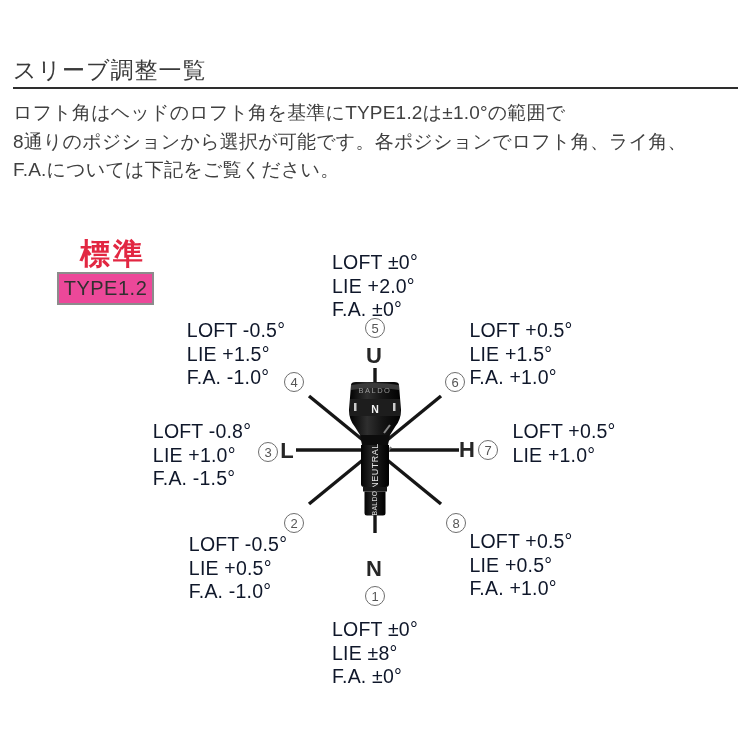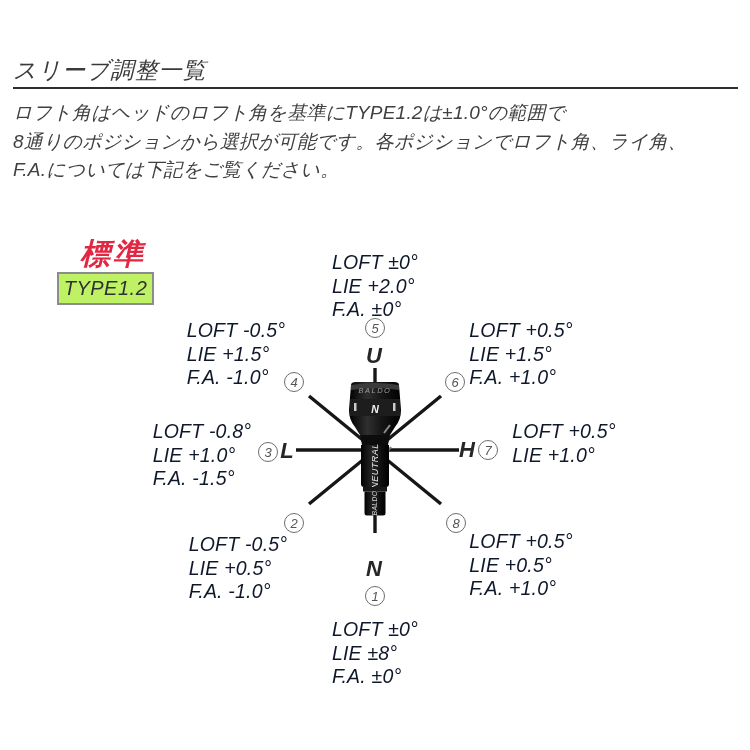--- a/index.html
+++ b/index.html
@@ -1,18 +1,18 @@
 <!DOCTYPE html>
 <html><head>
 <meta charset="utf-8">
 <style>
   html,body{margin:0;padding:0;background:#fff;}
   #page{
     position:relative;width:750px;height:750px;background:#ffffff;
-    font-family:"Liberation Sans","DejaVu Sans",sans-serif;overflow:hidden;font-style:italic;
+    font-family:"Liberation Sans","DejaVu Sans",sans-serif;overflow:hidden;
   }
   
   .page-title{
     position:absolute;left:13px;top:55px;font-size:23px;font-weight:400;
     color:#3a3a3a;letter-spacing:1px;white-space:nowrap;
   }
   .title-rule{
     position:absolute;left:13px;top:87px;width:725px;height:2px;background:#2e2e2e;
   }
   .intro{position:absolute;left:13px;top:99px;width:700px;}
@@ -20,21 +20,21 @@
     font-size:19px;line-height:28.5px;color:#404040;white-space:nowrap;letter-spacing:0.2px;
   }
   
   .standard-label{
     position:absolute;left:68px;top:234px;font-size:30px;font-weight:bold;
     letter-spacing:3px;padding-bottom:1px;border-bottom:3px solid;white-space:nowrap;
   }
   .type-badge{
     position:absolute;left:57px;top:272px;width:93px;height:29px;
     border:2px solid #8c8c8c;display:flex;align-items:center;justify-content:center;
-    font-size:20px;color:#303030;letter-spacing:0.5px;background:#bef264;
+    font-size:20px;color:#303030;letter-spacing:0.5px;background:#ec4899;
   }
   
   #diagram-svg{position:absolute;left:0;top:0;width:750px;height:750px;}
   .val-block{
     position:absolute;transform:translateX(-50%);text-align:left;
     font-size:19.5px;line-height:23.5px;color:#0f172a;white-space:nowrap;letter-spacing:0.2px;
   }
   .circ{
     position:absolute;width:20px;height:20px;border:1.5px solid #6e6e6e;border-radius:50%;
     transform:translate(-50%,-50%);display:flex;align-items:center;justify-content:center;

